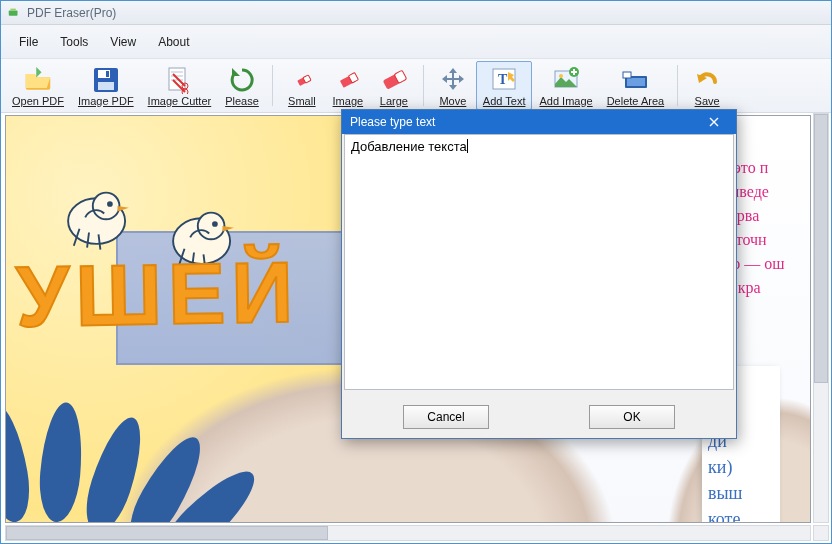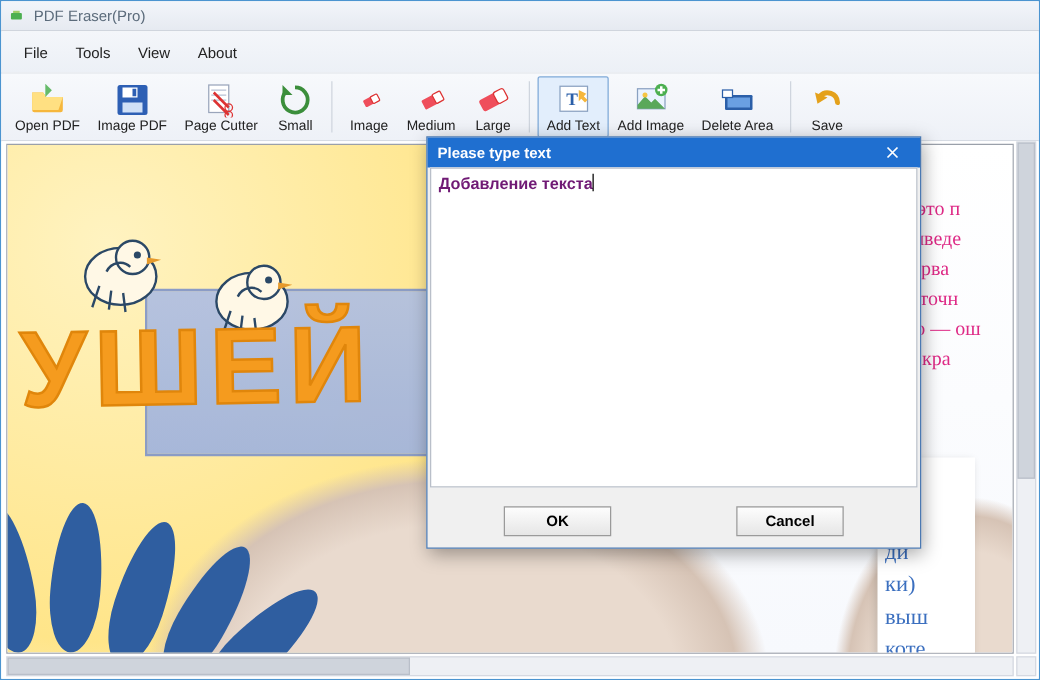--- a/index.html
+++ b/index.html
@@ -12,21 +12,21 @@
   .titlebar .title { color: #5b6b7b; font-size: 12px; }
 
   
   .menubar { height: 34px; background: linear-gradient(#f4f6fa,#ecf0f6); display: flex; align-items: center; padding: 0 8px; gap: 2px; border-bottom: 1px solid #dfe3ea; }
   .menubar .item { padding: 2px 10px; color: #222; cursor: default; }
 
   
   .toolbar { height: 54px; background: linear-gradient(#f7f9fc,#eef1f7); border-bottom: 1px solid #d6dbe3; display: flex; align-items: stretch; padding: 2px 4px; }
   .tb-btn { display: flex; flex-direction: column; align-items: center; justify-content: center; padding: 2px 6px 0 6px; cursor: default; border: 1px solid transparent; border-radius: 2px; min-width: 46px; }
   .tb-btn.active { background: #e2eefc; border-color: #7fa9d8; }
-  .tb-btn .label { font-size: 11px; color: #222; margin-top: 2px; white-space: nowrap; }
+  .tb-btn .label { font-size: 11px; color: #222; margin-top: 2px; white-space: nowrap; text-decoration: underline; }
   .tb-sep { width: 1px; background: #cfd5de; margin: 4px 6px; }
   .tb-icon { width: 28px; height: 26px; display:flex; align-items:center; justify-content:center; }
 
   
   .workarea { flex: 1; position: relative; overflow: hidden; background: #fff; }
   .doc { position: absolute; inset: 0; overflow: hidden; }
   .page-bg {
     position:absolute; inset:0;
     background:
       radial-gradient(ellipse 140px 190px at 770px 430px, #e9dace 55%, #d6c3b5 70%, transparent 78%),
@@ -55,25 +55,25 @@
 
   
   .hscroll { position:absolute; left:4px; right:20px; bottom:2px; height:16px; background:#eef0f4; border:1px solid #d5d9e1;}
   .hscroll .thumb{ position:absolute; left:0; top:0; bottom:0; width:40%; background:#cfd4dc; border:1px solid #b9bfc9;}
   .vscroll { position:absolute; right:2px; top:0; bottom:20px; width:16px; background:#eef0f4; border:1px solid #d5d9e1;}
   .vscroll .thumb{ position:absolute; left:0; right:0; top:0; height:66%; background:#cfd4dc; border:1px solid #b9bfc9;}
   .scroll-corner{position:absolute; right:2px; bottom:2px; width:16px; height:16px; background:#eef0f4; border:1px solid #d5d9e1;}
   .docinner { position:absolute; left:4px; right:20px; top:2px; bottom:20px; border:1px solid #9aa0aa; overflow:hidden;}
 
   
-  .dialog { position:absolute; left:340px; top:108px; width:396px; height:330px; background:#f0f0f0; border:1px solid #4b79b2; box-shadow: 2px 4px 14px rgba(0,0,0,.35); display:flex; flex-direction:column;font-weight:bold; }
+  .dialog { position:absolute; left:340px; top:108px; width:396px; height:330px; background:#f0f0f0; border:1px solid #4b79b2; box-shadow: 2px 4px 14px rgba(0,0,0,.35); display:flex; flex-direction:column; }
   .dlg-title { height:24px; background:#1f6fd0; color:#fff; display:flex; align-items:center; justify-content:space-between; padding:0 6px 0 8px; font-size:12px; }
   .dlg-close { width:32px; height:18px; display:flex; align-items:center; justify-content:center; cursor:default; }
   .dlg-body { flex:1; display:flex; flex-direction:column; padding:0; }
-  .dlg-text { flex:1; margin:0 2px 6px 2px; background:#fff; border:1px solid #b9bfc9; padding:4px 6px; font-size:13px; color:#701a75; position:relative; }
+  .dlg-text { flex:1; margin:0 2px 6px 2px; background:#fff; border:1px solid #b9bfc9; padding:4px 6px; font-size:13px; color:#000000; position:relative; }
   .caret { display:inline-block; width:1px; height:14px; background:#000; vertical-align:-2px; animation: blink 1s steps(1) infinite; }
   @keyframes blink { 50% { opacity:0; } }
   .dlg-buttons { height:42px; display:flex; align-items:center; justify-content:center; gap:100px; }
   .dlg-btn { width:86px; height:24px; background:linear-gradient(#fdfdfd,#e6e6e6); border:1px solid #9a9a9a; font-size:12px; display:flex; align-items:center; justify-content:center; cursor:default; }
 </style>
 </head>
 <body>
 
 <div class="app">
 
@@ -119,60 +119,68 @@
     <div class="tb-btn">
       <span class="tb-icon">
           <svg viewBox="0 0 28 28">
             <rect x="4" y="2" width="16" height="22" fill="#fff" stroke="#9aa5bb"></rect>
             <path d="M6 6h12M6 10h12M6 14h12" stroke="#b8c1d5"></path>
             <circle cx="20" cy="20" r="3" fill="none" stroke="#d33"></circle>
             <circle cx="20" cy="26" r="3" fill="none" stroke="#d33"></circle>
             <path d="M20 20L8 8M20 26L8 14" stroke="#d33" stroke-width="2"></path>
           </svg>
         </span>
-      <span class="label">Page Cutter</span>
+      <span class="label">Image Cutter</span>
     </div>
     <div class="tb-btn">
       <span class="tb-icon">
           <svg viewBox="0 0 28 28">
             <path d="M14 4a10 10 0 1 1-7 3" fill="none" stroke="#3b8e3b" stroke-width="3"></path>
             <path fill="#3b8e3b" d="M4 2l0 8 8 0z"></path>
           </svg>
         </span>
-      <span class="label">Small</span>
+      <span class="label">Please</span>
     </div>
     <div class="tb-sep"></div>
     <div class="tb-btn">
       <span class="tb-icon">
           <svg viewBox="0 0 28 28">
             <rect x="10" y="12" width="10" height="6" rx="1" transform="rotate(-28 15 15)" fill="#ef4e5b"></rect>
             <rect x="16" y="10" width="6" height="6" rx="1" transform="rotate(-28 19 13)" fill="#fff" stroke="#d33"></rect>
           </svg>
         </span>
-      <span class="label">Image</span>
+      <span class="label">Small</span>
     </div>
     <div class="tb-btn">
       <span class="tb-icon">
           <svg viewBox="0 0 28 28">
             <rect x="7" y="11" width="14" height="8" rx="1" transform="rotate(-28 14 15)" fill="#ef4e5b"></rect>
             <rect x="16" y="8" width="7" height="8" rx="1" transform="rotate(-28 19 12)" fill="#fff" stroke="#d33"></rect>
           </svg>
         </span>
-      <span class="label">Medium</span>
+      <span class="label">Image</span>
     </div>
     <div class="tb-btn">
       <span class="tb-icon">
           <svg viewBox="0 0 28 28">
             <rect x="4" y="10" width="18" height="10" rx="2" transform="rotate(-28 13 15)" fill="#ef4e5b"></rect>
             <rect x="16" y="6" width="9" height="10" rx="2" transform="rotate(-28 20 11)" fill="#fff" stroke="#d33"></rect>
           </svg>
         </span>
       <span class="label">Large</span>
     </div>
     <div class="tb-sep"></div>
+    <div class="tb-btn">
+      <span class="tb-icon">
+          <svg viewBox="0 0 28 28">
+            <path fill="#6f8aa8" d="M14 2l4 5h-3v5h5v-3l5 4-5 4v-3h-5v5h3l-4 5-4-5h3v-5H8v3l-5-4 5-4v3h5V7h-3z"></path>
+          </svg>
+        </span>
+      <span class="label">Move</span>
+    </div>
     <div class="tb-btn active">
       <span class="tb-icon">
           <svg viewBox="0 0 28 28">
             <rect x="3" y="3" width="22" height="20" fill="#fff" stroke="#8aa1c1"></rect>
             <text x="8" y="18" font-size="14" font-family="serif" fill="#2b5fa8" font-weight="bold">T</text>
             <path d="M18 6l6 3-2 2 3 3-2 2-3-3-2 2z" fill="#f6b73c"></path>
           </svg>
         </span>
       <span class="label">Add Text</span>
     </div>
@@ -275,19 +283,19 @@
         <svg width="10" height="10" viewBox="0 0 10 10">
             <path d="M1 1l8 8M9 1l-8 8" stroke="#fff" stroke-width="1.4"></path>
           </svg>
       </span>
     </div>
     <div class="dlg-body">
       <div class="dlg-text">
         <span>Добавление текста</span><span class="caret"></span>
       </div>
       <div class="dlg-buttons">
+        <div class="dlg-btn">Cancel</div>
         <div class="dlg-btn">OK</div>
-        <div class="dlg-btn">Cancel</div>
       </div>
     </div>
   </div>
 
 </div>
 
 </body></html>

